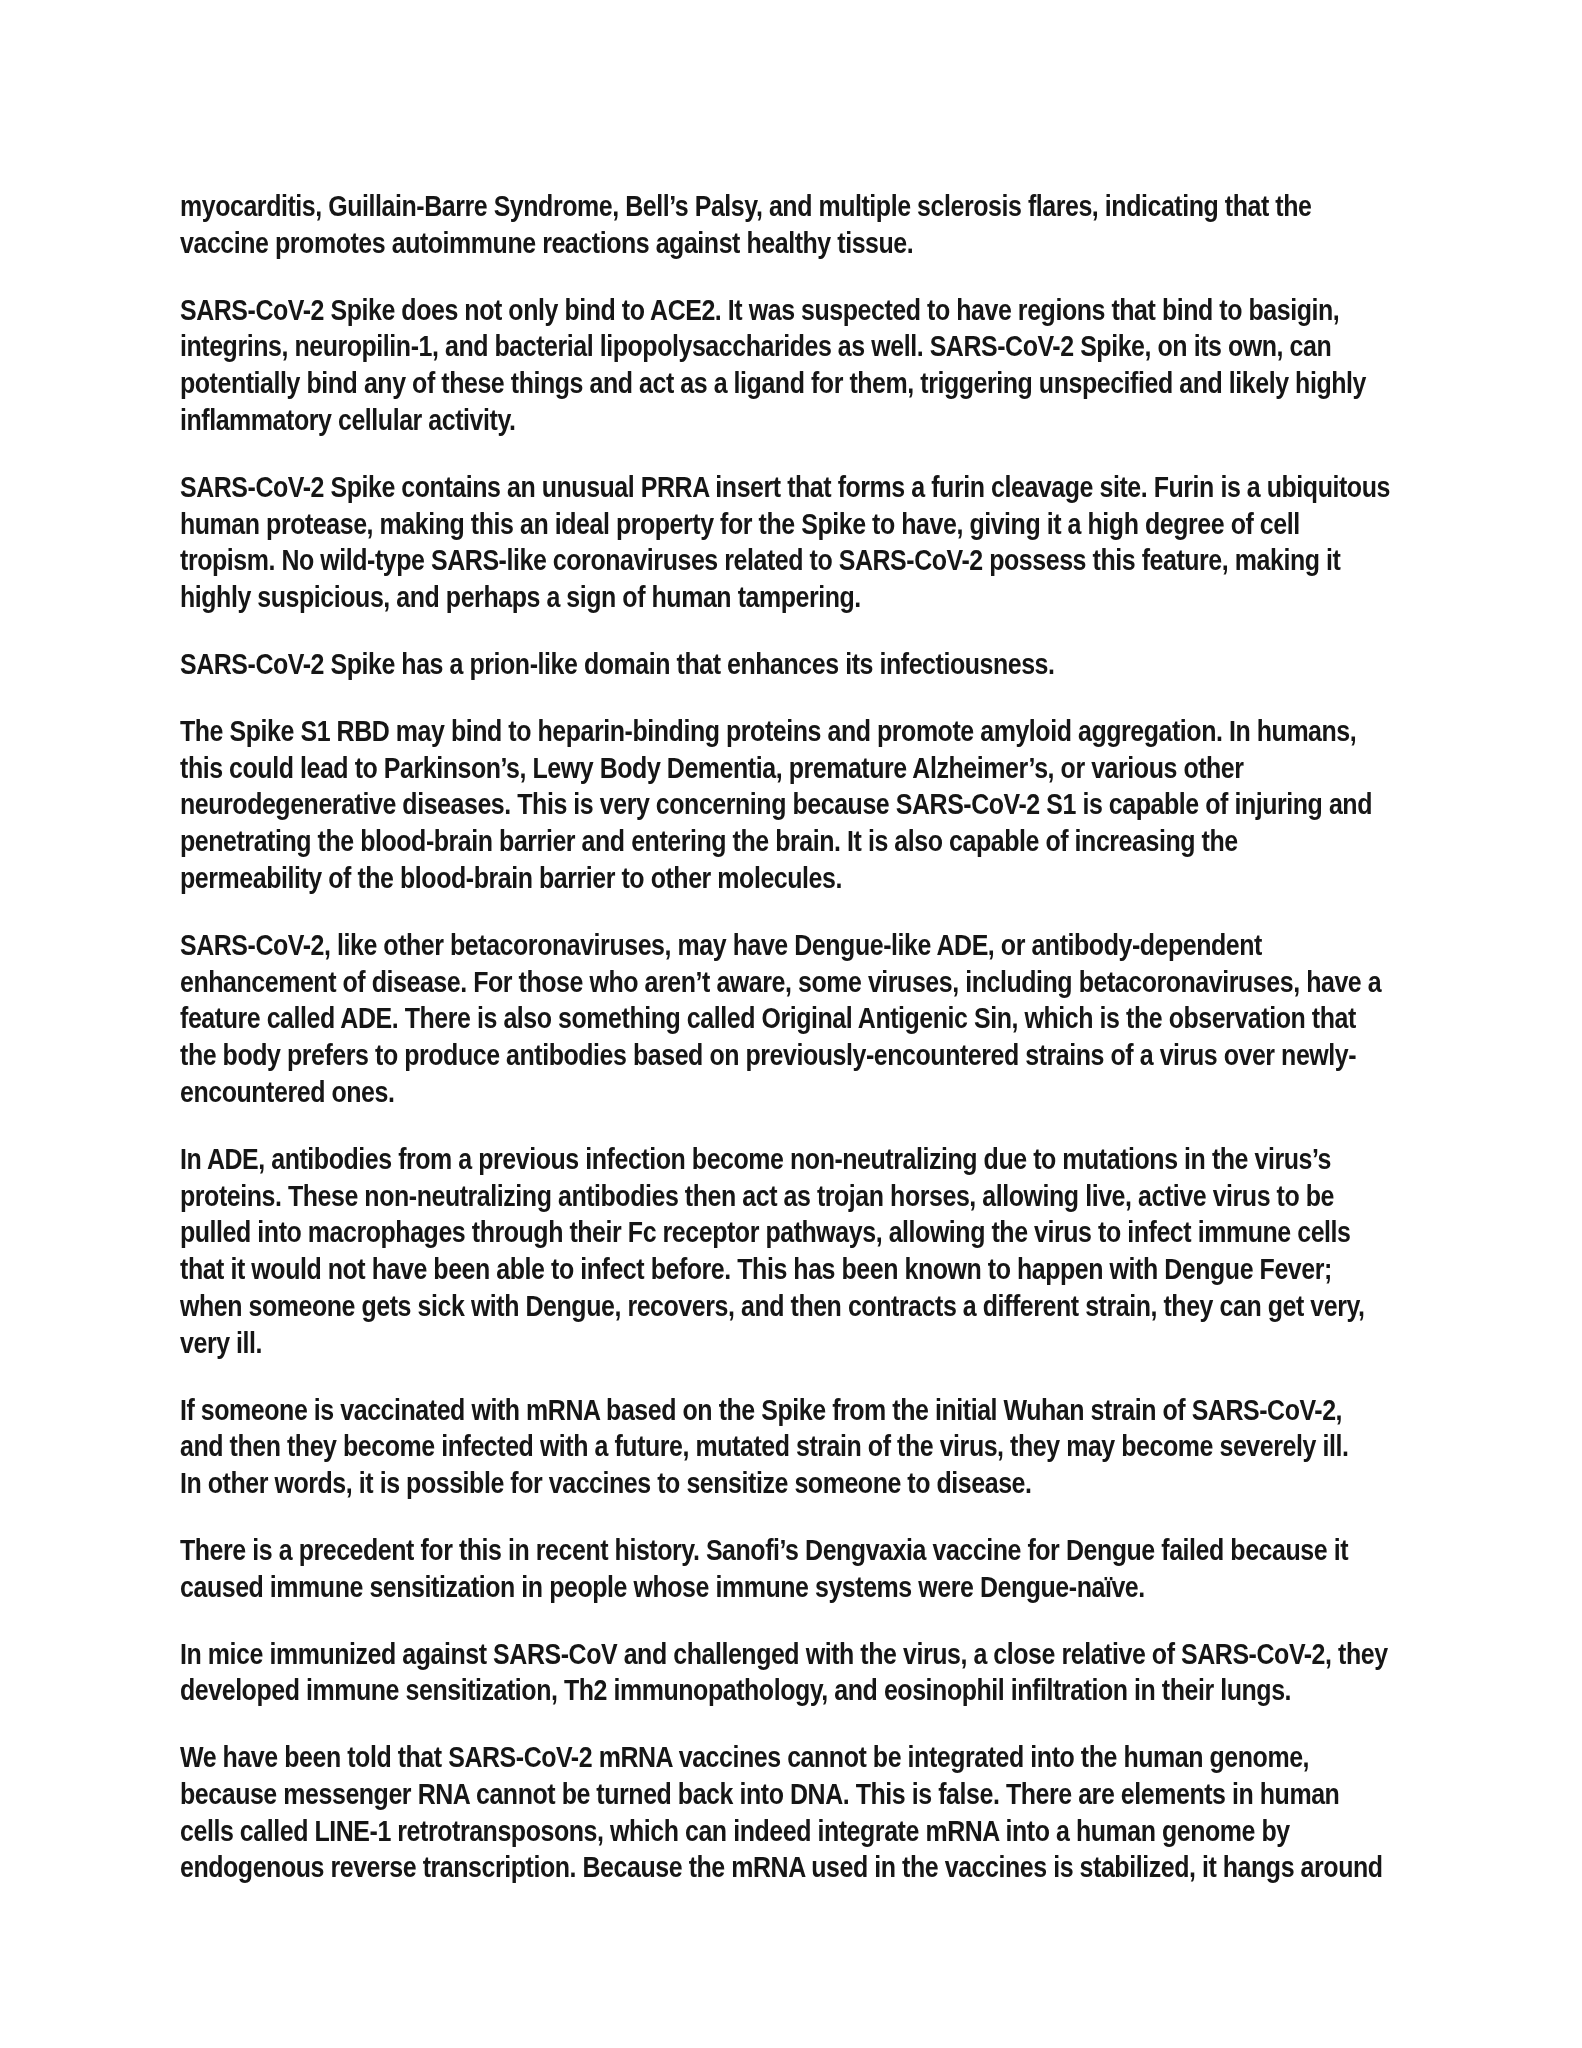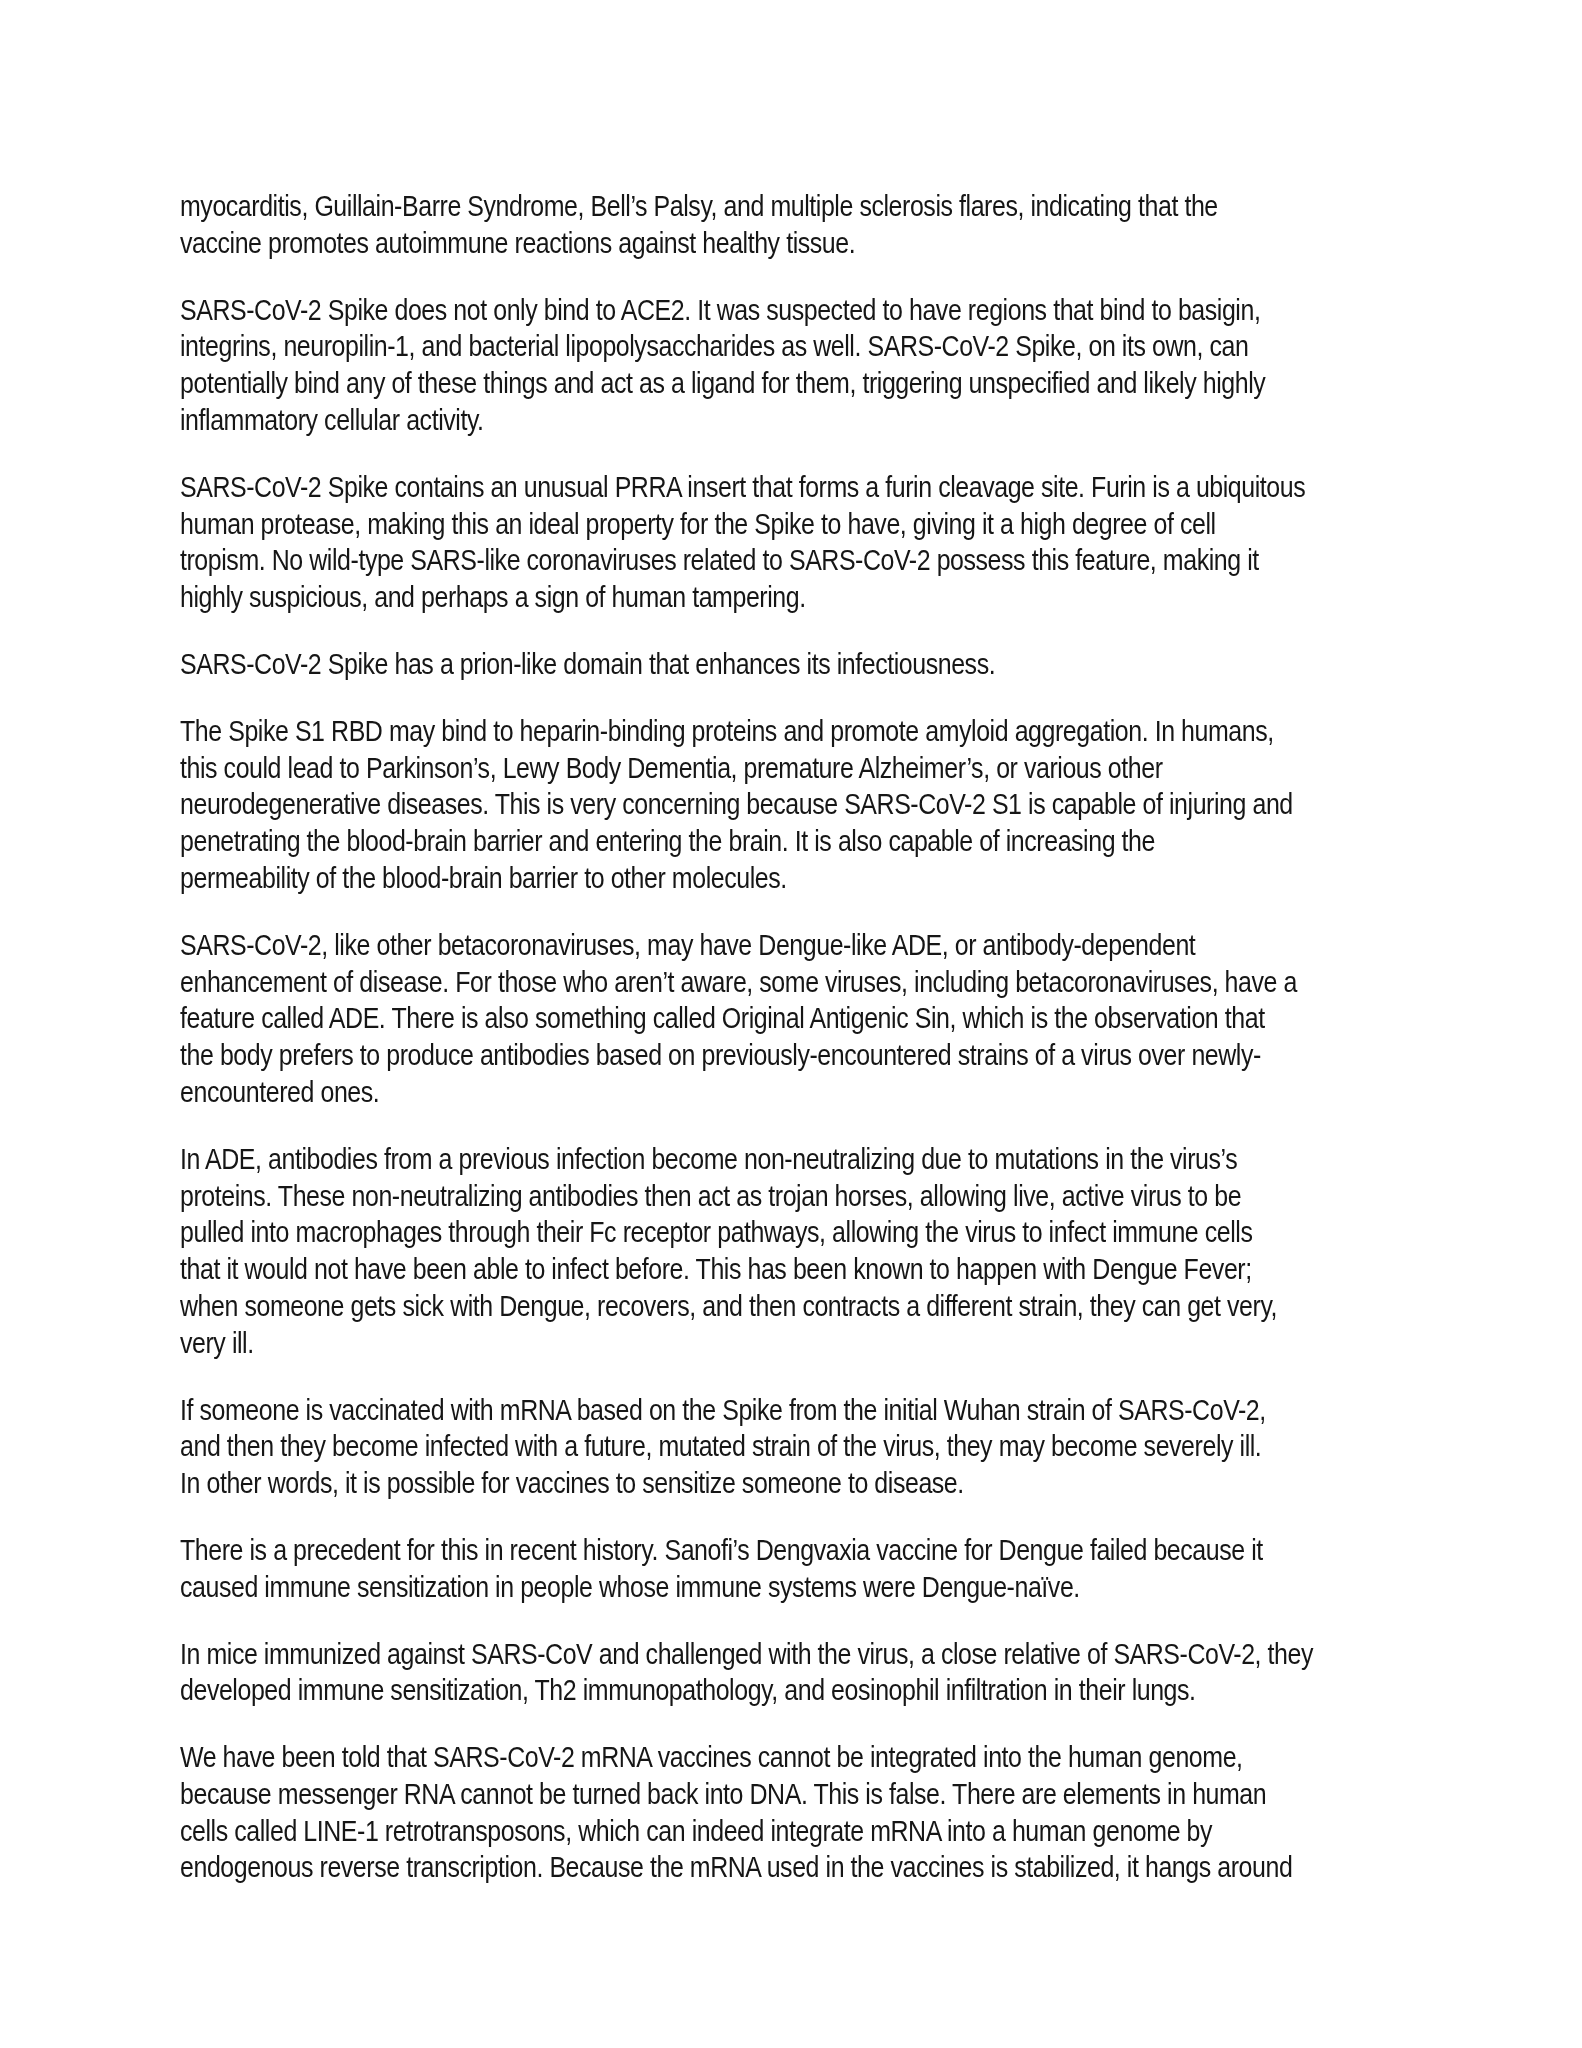--- a/index.html
+++ b/index.html
@@ -7,20 +7,21 @@
     padding: 0;
     background: #ffffff;
   }
   .page {
     position: relative;
     width: 1582px;
     height: 2048px;
     background: #ffffff;
     overflow: hidden;
     font-family: "Liberation Sans", sans-serif;
+    font-weight: bold;
   }
   .content {
     position: absolute;
     left: 180px;
     top: 188px;
     width: 1220px;
     color: #161616;
     font-size: 29px;
     line-height: 36.8px;
     letter-spacing: -0.5px;

